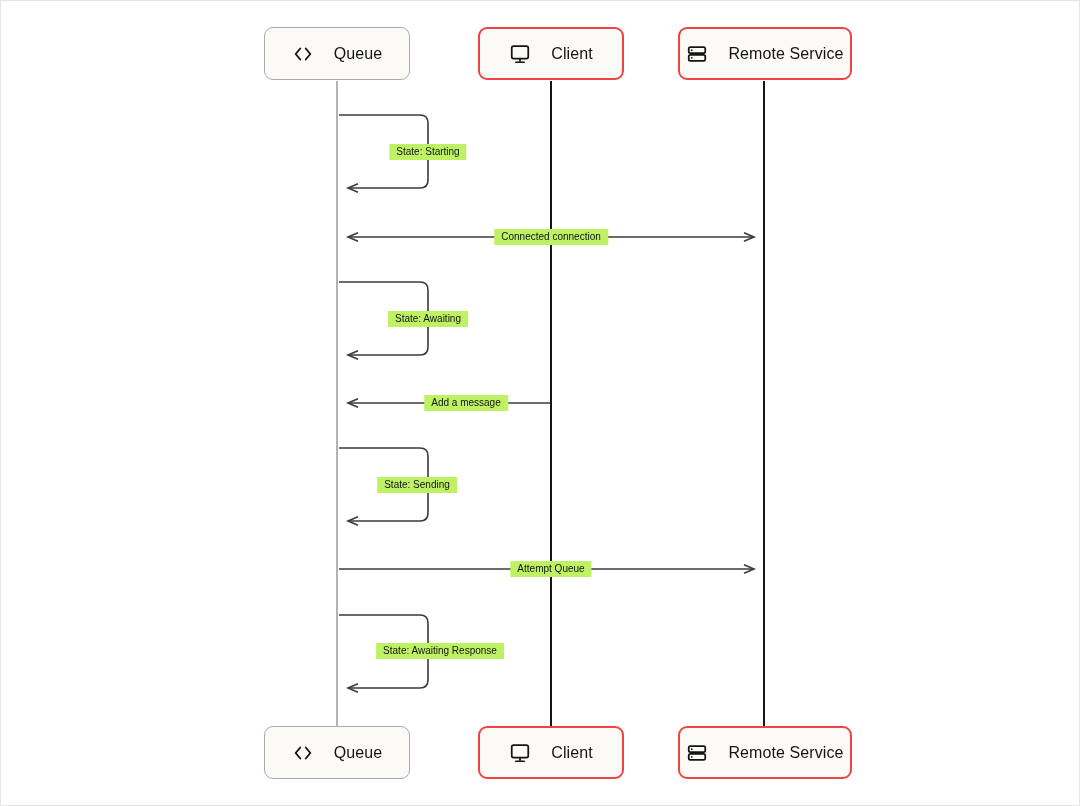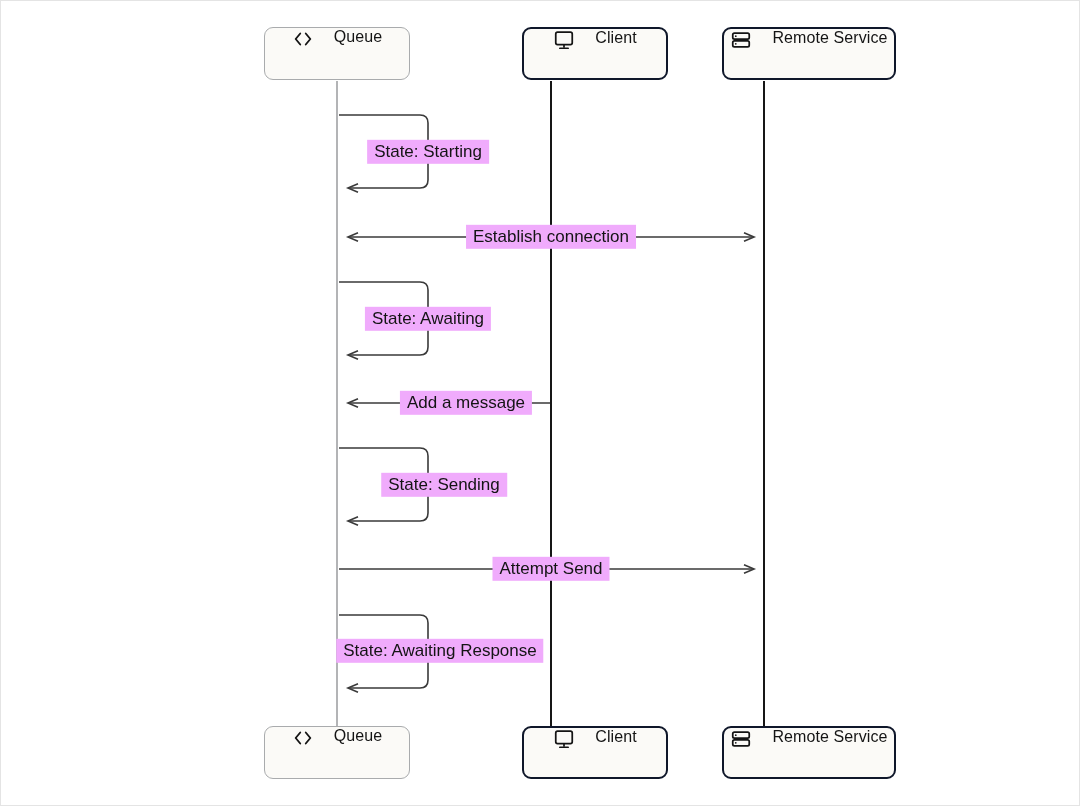--- a/index.html
+++ b/index.html
@@ -22,36 +22,36 @@
     left: 0;
     top: 0;
   }
   .actor {
     position: absolute;
     height: 53px;
     box-sizing: border-box;
     background: #fbfaf7;
     border-radius: 9px;
     display: flex;
-    align-items: flex-start;
+    align-items: center;
     justify-content: center;
     gap: 20px;
     font-size: 16px;
     color: #141414;
     letter-spacing: 0.1px;
   }
-  .actor.strong { border: 2px solid #0f172a; margin-left: 44px; }
+  .actor.strong { border: 2px solid #ef4444; }
   .actor.muted  { border: 1.5px solid #a9abad; }
   .actor .icon { flex: 0 0 auto; display: block; }
   .msg-label {
     position: absolute;
     transform: translate(-50%, -50%);
-    background: #f0abfc;
+    background: #bef264;
     padding: 2px 7px;
-    font-size: 17px;
+    font-size: 10px;
     color: #141414;
     white-space: nowrap;
     line-height: 1.2;
   }
 </style>
 </head>
 <body>
 
 <div class="canvas">
 
@@ -78,25 +78,25 @@
     <path d="M357 515.8 L347 520 L357 524.2" fill="none" stroke="#3a3a3a" stroke-width="1.6"></path>
 
     <line x1="338" y1="568" x2="752" y2="568" stroke="#3a3a3a" stroke-width="1.6"></line>
     <path d="M743 563.8 L753 568 L743 572.2" fill="none" stroke="#3a3a3a" stroke-width="1.6"></path>
 
     <path d="M338 614 H419 Q427 614 427 622 V679 Q427 687 419 687 H348" fill="none" stroke="#3a3a3a" stroke-width="1.6" stroke-linejoin="round"></path>
     <path d="M357 682.8 L347 687 L357 691.2" fill="none" stroke="#3a3a3a" stroke-width="1.6"></path>
   </svg>
 
   <div class="msg-label" style="left:427px; top:151px">State: Starting</div>
-  <div class="msg-label" style="left:550px; top:236px">Establish connection</div>
+  <div class="msg-label" style="left:550px; top:236px">Connected connection</div>
   <div class="msg-label" style="left:427px; top:318px">State: Awaiting</div>
   <div class="msg-label" style="left:465px; top:402px">Add a message</div>
-  <div class="msg-label" style="left:443px; top:484px">State: Sending</div>
-  <div class="msg-label" style="left:550px; top:568px">Attempt Send</div>
+  <div class="msg-label" style="left:416px; top:484px">State: Sending</div>
+  <div class="msg-label" style="left:550px; top:568px">Attempt Queue</div>
   <div class="msg-label" style="left:439px; top:650px">State: Awaiting Response</div>
 
   <div class="actor muted" style="left:263px; top:26px; width:146px">
     <svg class="icon" width="22" height="22" viewBox="0 0 24 24">
       <polyline points="9,6 4,12 9,18" fill="none" stroke="#141414" stroke-width="2" stroke-linecap="round" stroke-linejoin="round"></polyline>
       <polyline points="15,6 20,12 15,18" fill="none" stroke="#141414" stroke-width="2" stroke-linecap="round" stroke-linejoin="round"></polyline>
     </svg>
     <span>Queue</span>
   </div>
 

